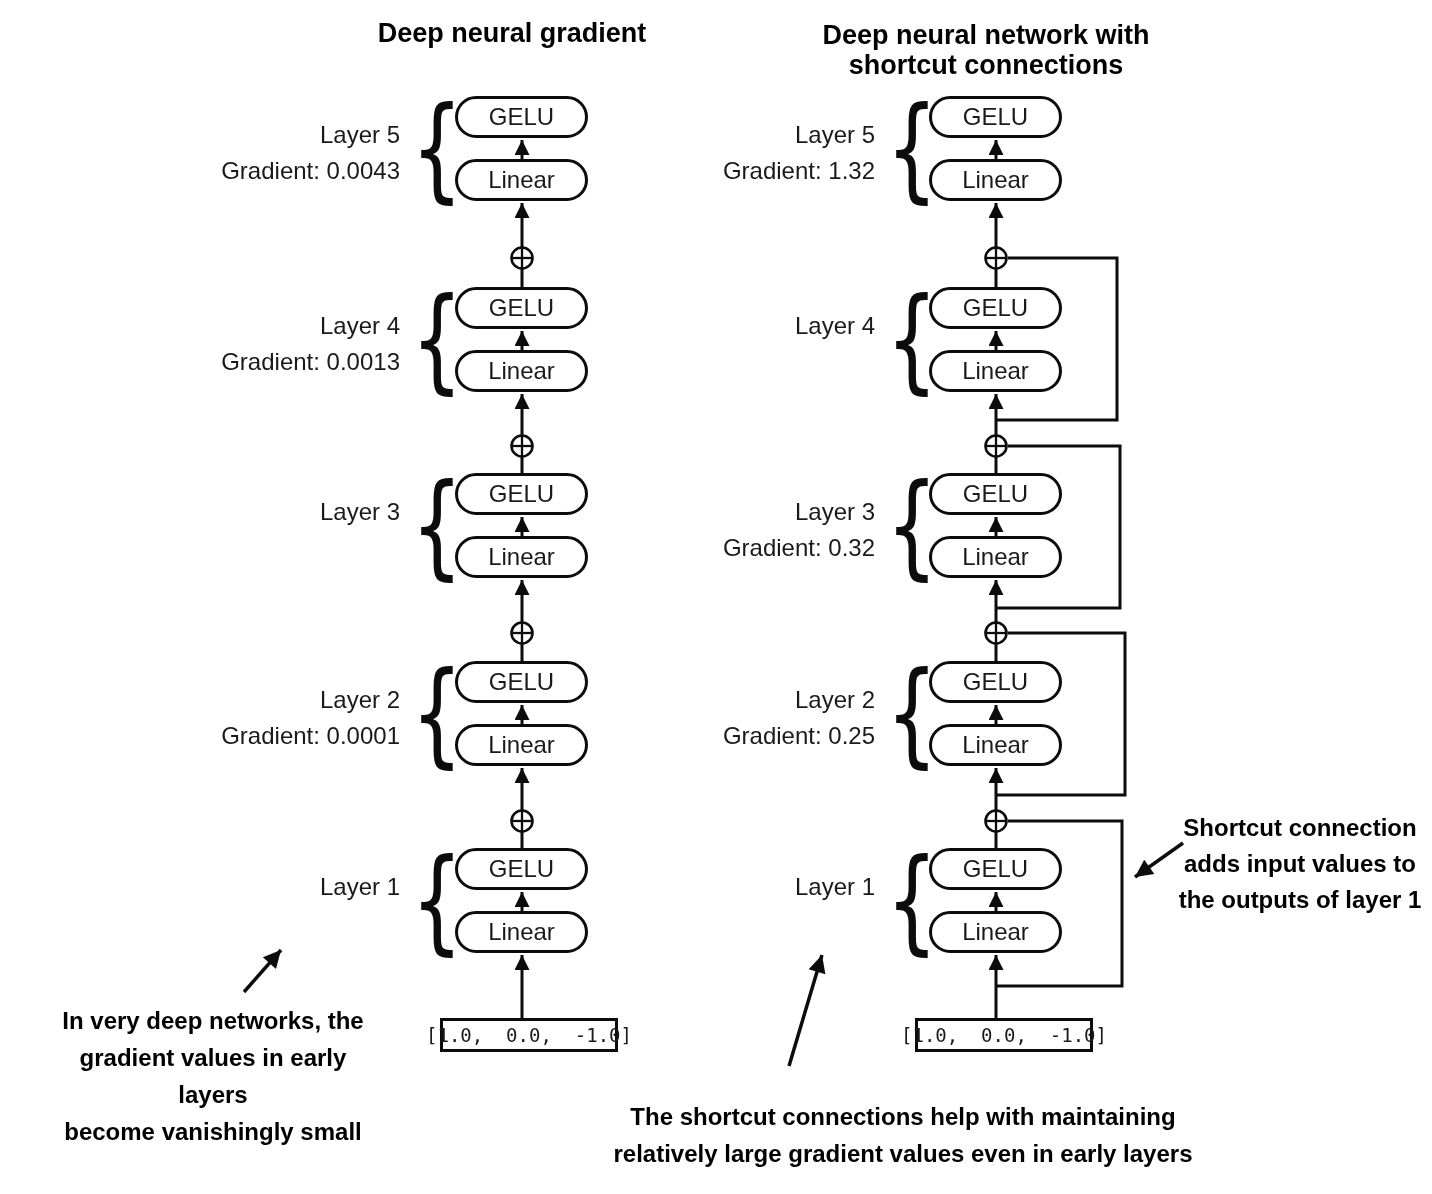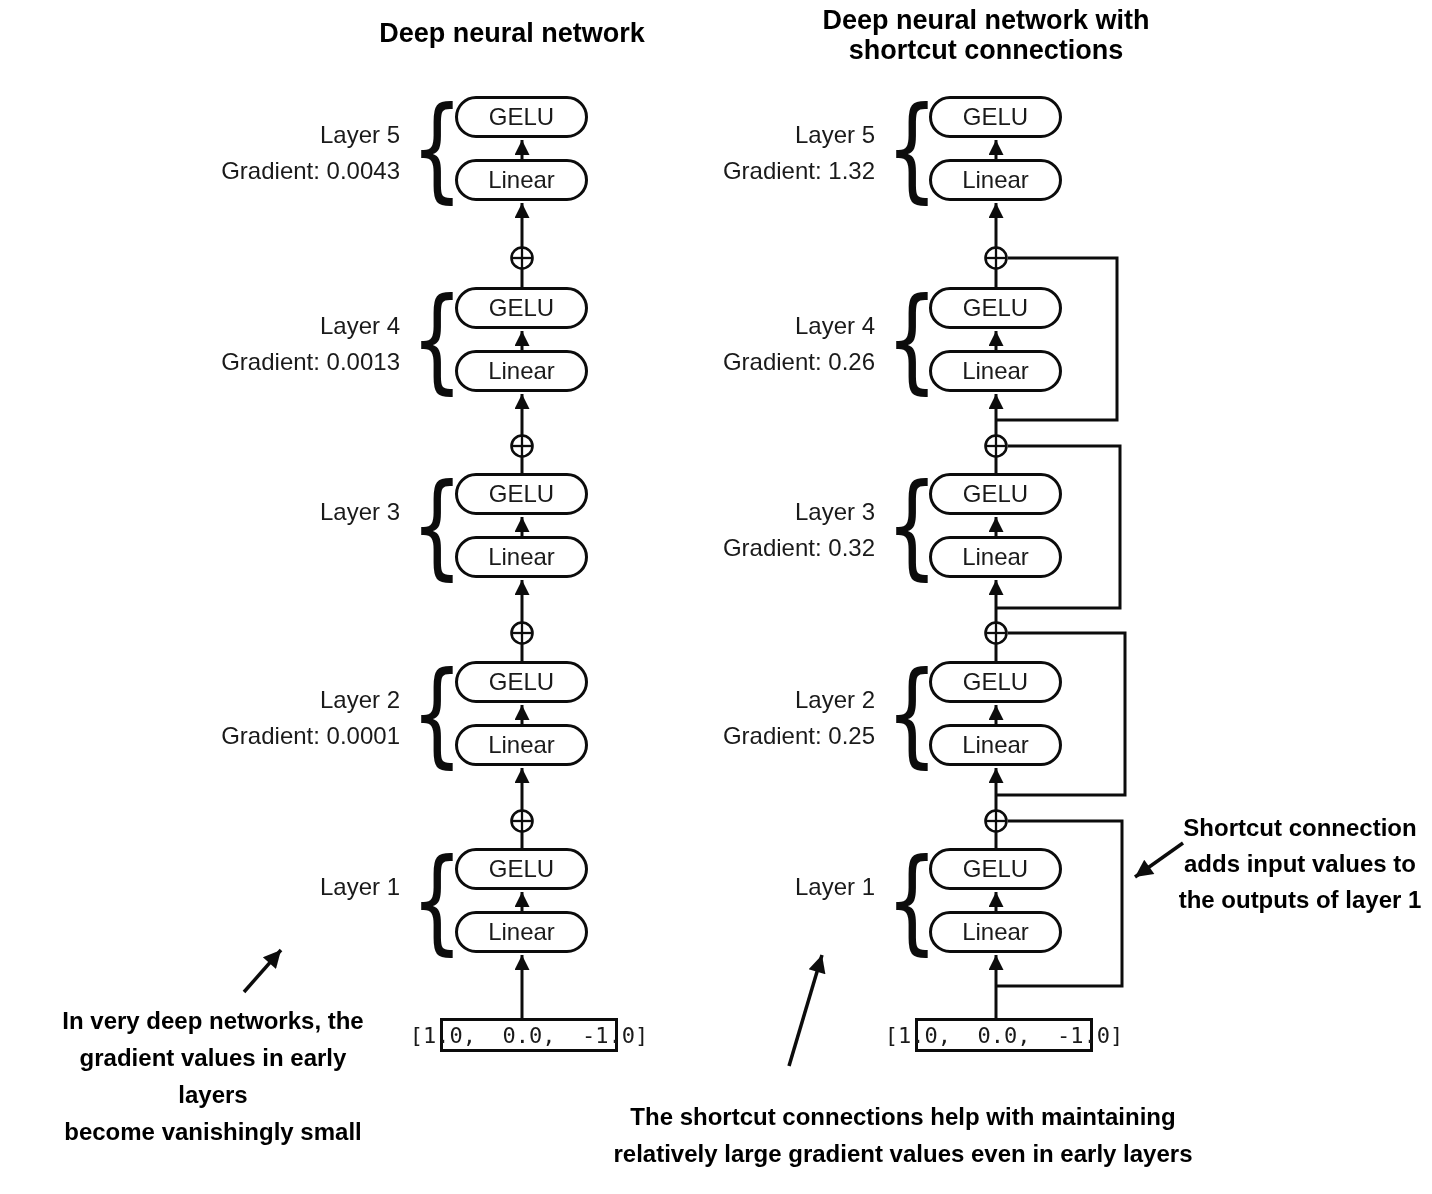--- a/index.html
+++ b/index.html
@@ -11,21 +11,21 @@
   .node{
     position:absolute;width:133px;height:42px;box-sizing:border-box;
     border:3px solid #0c0c0c;border-radius:21px;background:#fff;
     display:flex;align-items:center;justify-content:center;
     font-size:24px;color:#1a1a1a;z-index:2;
   }
   .inputbox{
     position:absolute;width:178px;height:34px;box-sizing:border-box;
     border:3px solid #0c0c0c;background:#fff;z-index:2;
     display:flex;align-items:center;justify-content:center;
-    font-family:"DejaVu Sans Mono",monospace;font-size:22px;white-space:pre;color:#1a1a1a;
+    font-family:"DejaVu Sans Mono",monospace;font-size:19px;white-space:pre;color:#1a1a1a;
   }
   .layerlabel{
     position:absolute;width:275px;text-align:right;font-size:24px;
     line-height:36px;color:#1a1a1a;z-index:2;
   }
   .brace{
     position:absolute;width:60px;height:114px;z-index:2;
     display:flex;align-items:center;justify-content:center;
     font-family:"DejaVu Sans",sans-serif;font-size:96px;font-weight:400;color:#0c0c0c;
     transform:scale(0.85,1.18);line-height:1;
@@ -115,22 +115,22 @@
       </g>
     </g>
 
     <g stroke="#0c0c0c" stroke-width="3.5">
       <line x1="244" y1="992" x2="281" y2="950" marker-end="url(#ah)"></line>
       <line x1="789" y1="1066" x2="822" y2="955" marker-end="url(#ah)"></line>
       <line x1="1183" y1="843" x2="1135" y2="877" marker-end="url(#ah)"></line>
     </g>
   </svg>
 
-  <div class="coltitle" style="left:322px;top:18px;">Deep neural network</div>
-  <div class="coltitle" style="left:796px;top:5px;">Deep neural network with
+  <div class="coltitle" style="left:322px;top:18px;">Deep neural gradient</div>
+  <div class="coltitle" style="left:796px;top:20px;">Deep neural network with
 shortcut connections</div>
 
   <div class="node" style="left:455px;top:96px;">GELU</div>
   <div class="node" style="left:455px;top:159px;">Linear</div>
   <div class="brace" style="left:407px;top:92px;">{</div>
   <div class="layerlabel" style="left:125px;top:117px;">
     <div>Layer 5</div>
     <div>Gradient: 0.0043</div>
   </div>
 
@@ -172,21 +172,20 @@
   <div class="layerlabel" style="left:600px;top:117px;">
     <div>Layer 5</div>
     <div>Gradient: 1.32</div>
   </div>
 
   <div class="node" style="left:929px;top:287px;">GELU</div>
   <div class="node" style="left:929px;top:350px;">Linear</div>
   <div class="brace" style="left:882px;top:283px;">{</div>
   <div class="layerlabel" style="left:600px;top:308px;">
     <div>Layer 4</div>
-    <div>Gradient: 0.26</div>
   </div>
 
   <div class="node" style="left:929px;top:473px;">GELU</div>
   <div class="node" style="left:929px;top:536px;">Linear</div>
   <div class="brace" style="left:882px;top:469px;">{</div>
   <div class="layerlabel" style="left:600px;top:494px;">
     <div>Layer 3</div>
     <div>Gradient: 0.32</div>
   </div>
 

